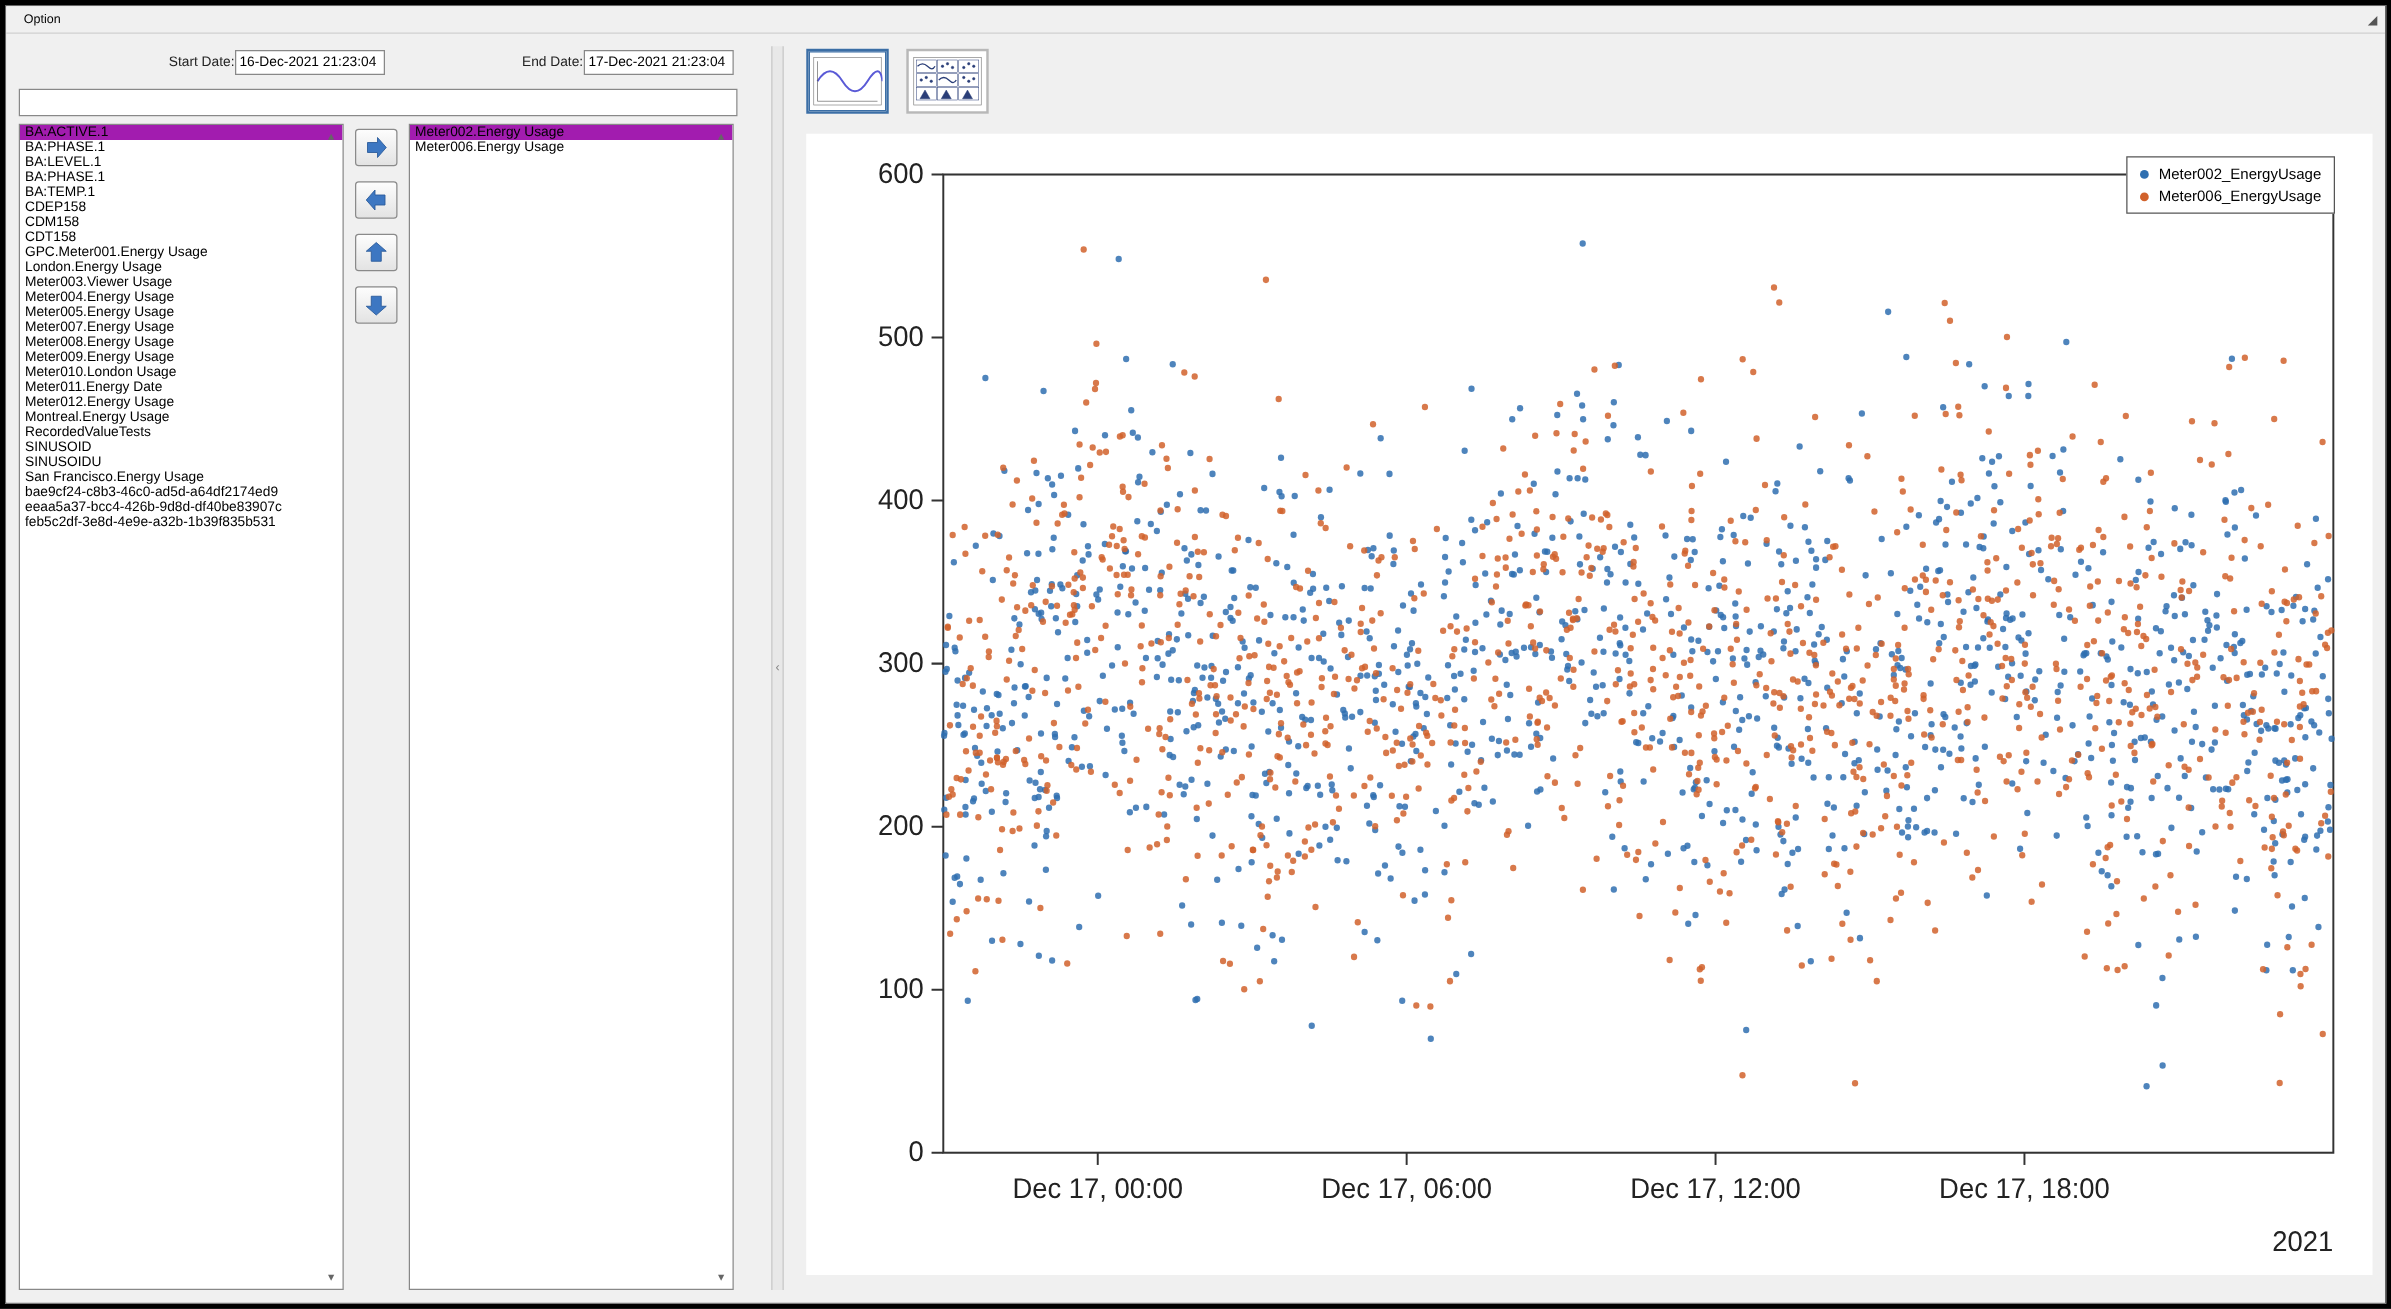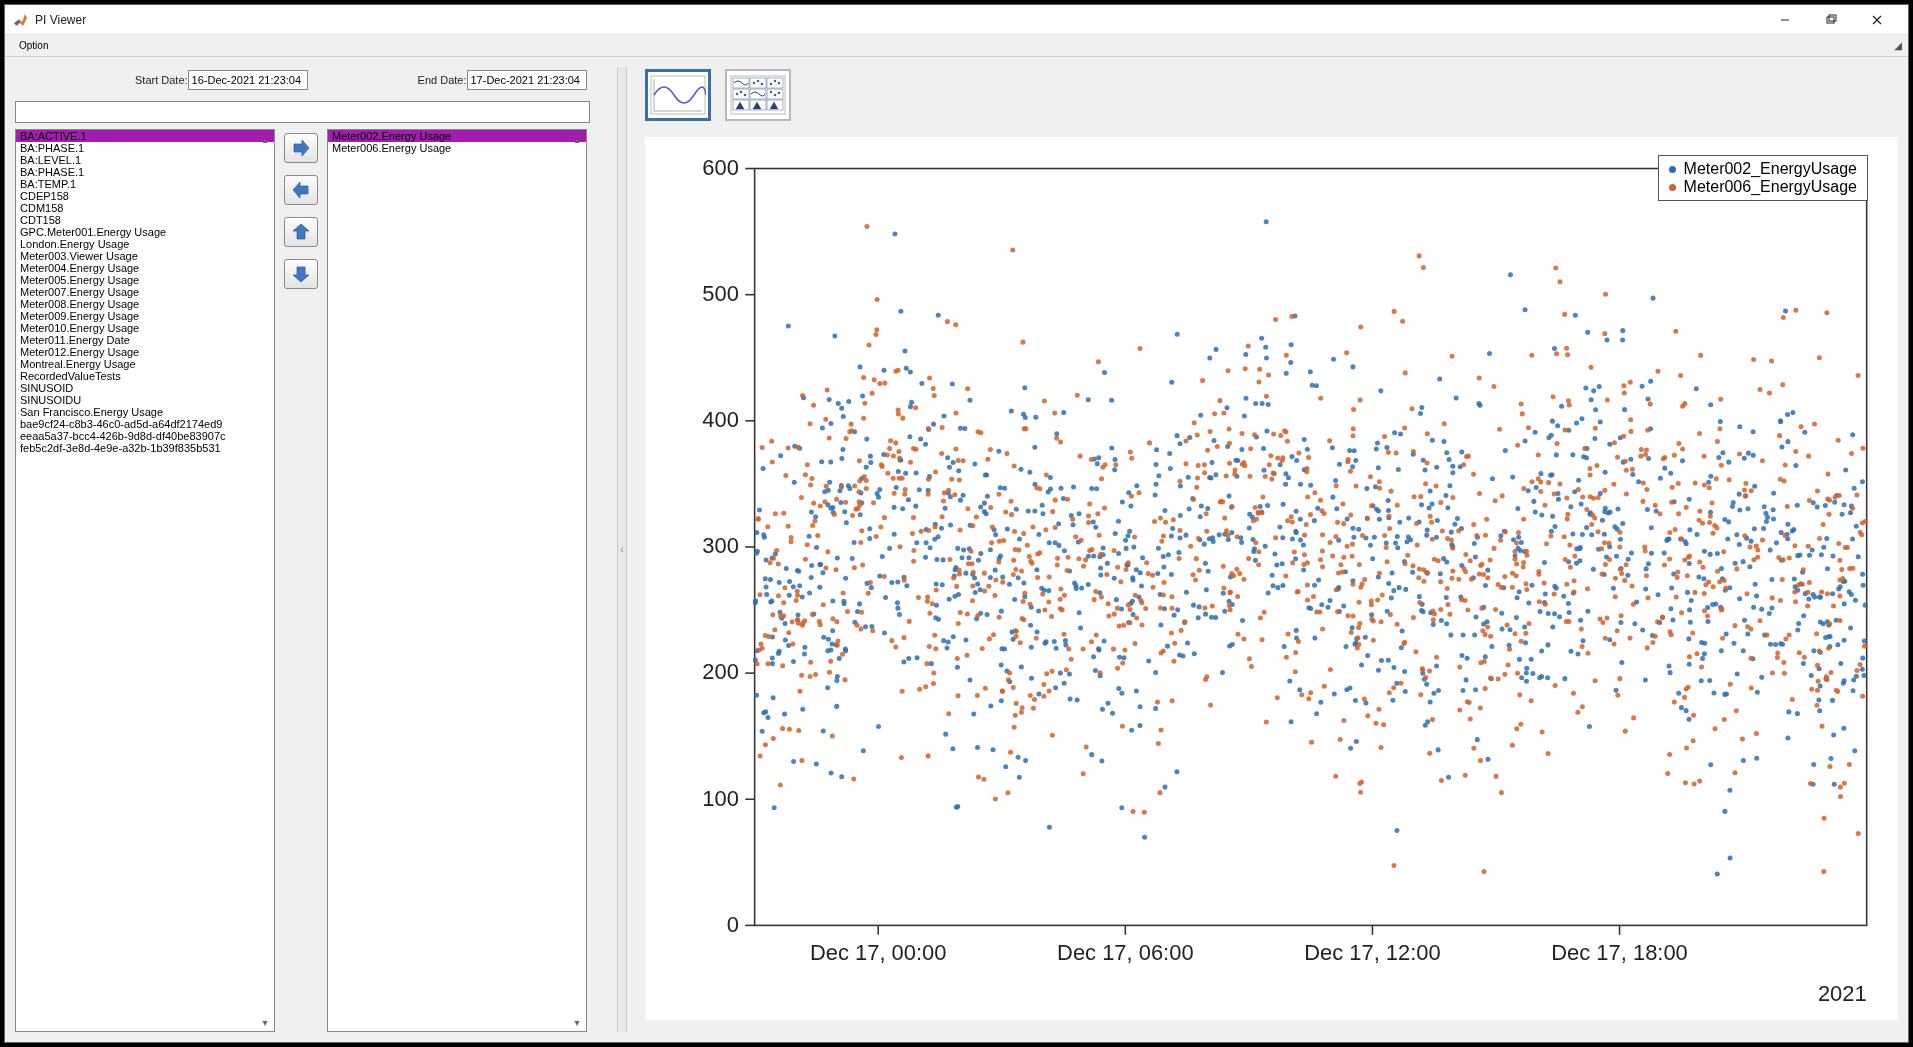--- a/index.html
+++ b/index.html
@@ -32,55 +32,30 @@
   .arrow-btn svg { width:20px; height:20px; }
   .divider-col { width:14px; display:flex; align-items:center; justify-content:center; }
   .divider-grab { width:10px; height:100%; background:#e8e8e8; border-left:1px solid #c8c8c8; border-right:1px solid #c8c8c8; display:flex; align-items:center; justify-content:center; }
   .divider-grab span { font-size:10px; color:#888; }
   .right-pane { flex:1; display:flex; flex-direction:column; padding-left:16px; }
   .plot-mode-row { height:60px; display:flex; align-items:flex-start; gap:14px; padding-top:2px; }
   .mode-btn { width:66px; height:52px; border:2px solid #b8b8b8; background:#fff; display:flex; align-items:center; justify-content:center; }
   .mode-btn.active { border-color:#3b6ea5; box-shadow:0 0 0 1px #3b6ea5 inset; }
   .chart-area { flex:1; background:#fff; position:relative; margin-top:10px; margin-bottom:12px; }
   .chart-svg { width:100%; height:100%; display:block; }
-  .legend-box { position:absolute; top:18px; right:30px; background:#fff; border:1px solid #555; padding:4px 10px; font-size:16px;margin-left:36px; }
+  .legend-box { position:absolute; top:18px; right:30px; background:#fff; border:1px solid #555; padding:4px 10px; font-size:12px;margin-left:36px; }
   .legend-row { display:flex; align-items:center; gap:8px; line-height:18px; }
   .legend-dot { width:7px; height:7px; border-radius:50%; display:inline-block; }
 </style>
 </head>
 <body>
 
 <div class="outer-border">
 <div class="window">
 
-  <div class="titlebar">
-    <svg class="app-icon" viewBox="0 0 16 16">
-      <polygon points="2,13 6,7 9,10 12,2 14,6 10,14 7,11 4,14" fill="#d97a2e"></polygon>
-      <polygon points="1,11 5,8 7,10 3,13" fill="#3a6fb0"></polygon>
-    </svg>
-    <span class="title">PI Viewer</span>
-    <div class="spacer"></div>
-    <div class="win-btn">
-      <svg width="12" height="12" viewBox="0 0 12 12">
-            <line x1="2" y1="6" x2="10" y2="6" stroke="#222" stroke-width="1"></line>
-          </svg>
-    </div>
-    <div class="win-btn">
-      <svg width="12" height="12" viewBox="0 0 12 12">
-            <rect x="2" y="3" width="7" height="6" fill="none" stroke="#222" stroke-width="1"></rect>
-            <rect x="4" y="1" width="7" height="6" fill="none" stroke="#222" stroke-width="1"></rect>
-          </svg>
-    </div>
-    <div class="win-btn">
-      <svg width="12" height="12" viewBox="0 0 12 12">
-            <line x1="2" y1="2" x2="10" y2="10" stroke="#222" stroke-width="1.3"></line>
-            <line x1="10" y1="2" x2="2" y2="10" stroke="#222" stroke-width="1.3"></line>
-          </svg>
-    </div>
-  </div>
 
   <div class="menubar">
     <div class="menu-item">Option</div>
     <div class="overflow">◢</div>
   </div>
 
   <div class="workspace">
 
     <div class="left-pane">
       <div class="date-row">
@@ -107,21 +82,21 @@
               <div class="item">CDM158</div>
               <div class="item">CDT158</div>
               <div class="item">GPC.Meter001.Energy Usage</div>
               <div class="item">London.Energy Usage</div>
               <div class="item">Meter003.Viewer Usage</div>
               <div class="item">Meter004.Energy Usage</div>
               <div class="item">Meter005.Energy Usage</div>
               <div class="item">Meter007.Energy Usage</div>
               <div class="item">Meter008.Energy Usage</div>
               <div class="item">Meter009.Energy Usage</div>
-              <div class="item">Meter010.Energy Usage</div>
+              <div class="item">Meter010.London Usage</div>
               <div class="item">Meter011.Energy Date</div>
               <div class="item">Meter012.Energy Usage</div>
               <div class="item">Montreal.Energy Usage</div>
               <div class="item">RecordedValueTests</div>
               <div class="item">SINUSOID</div>
               <div class="item">SINUSOIDU</div>
               <div class="item">San Francisco.Energy Usage</div>
               <div class="item">bae9cf24-c8b3-46c0-ad5d-a64df2174ed9</div>
               <div class="item">eeaa5a37-bcc4-426b-9d8d-df40be83907c</div>
               <div class="item">feb5c2df-3e8d-4e9e-a32b-1b39f835b531</div>

